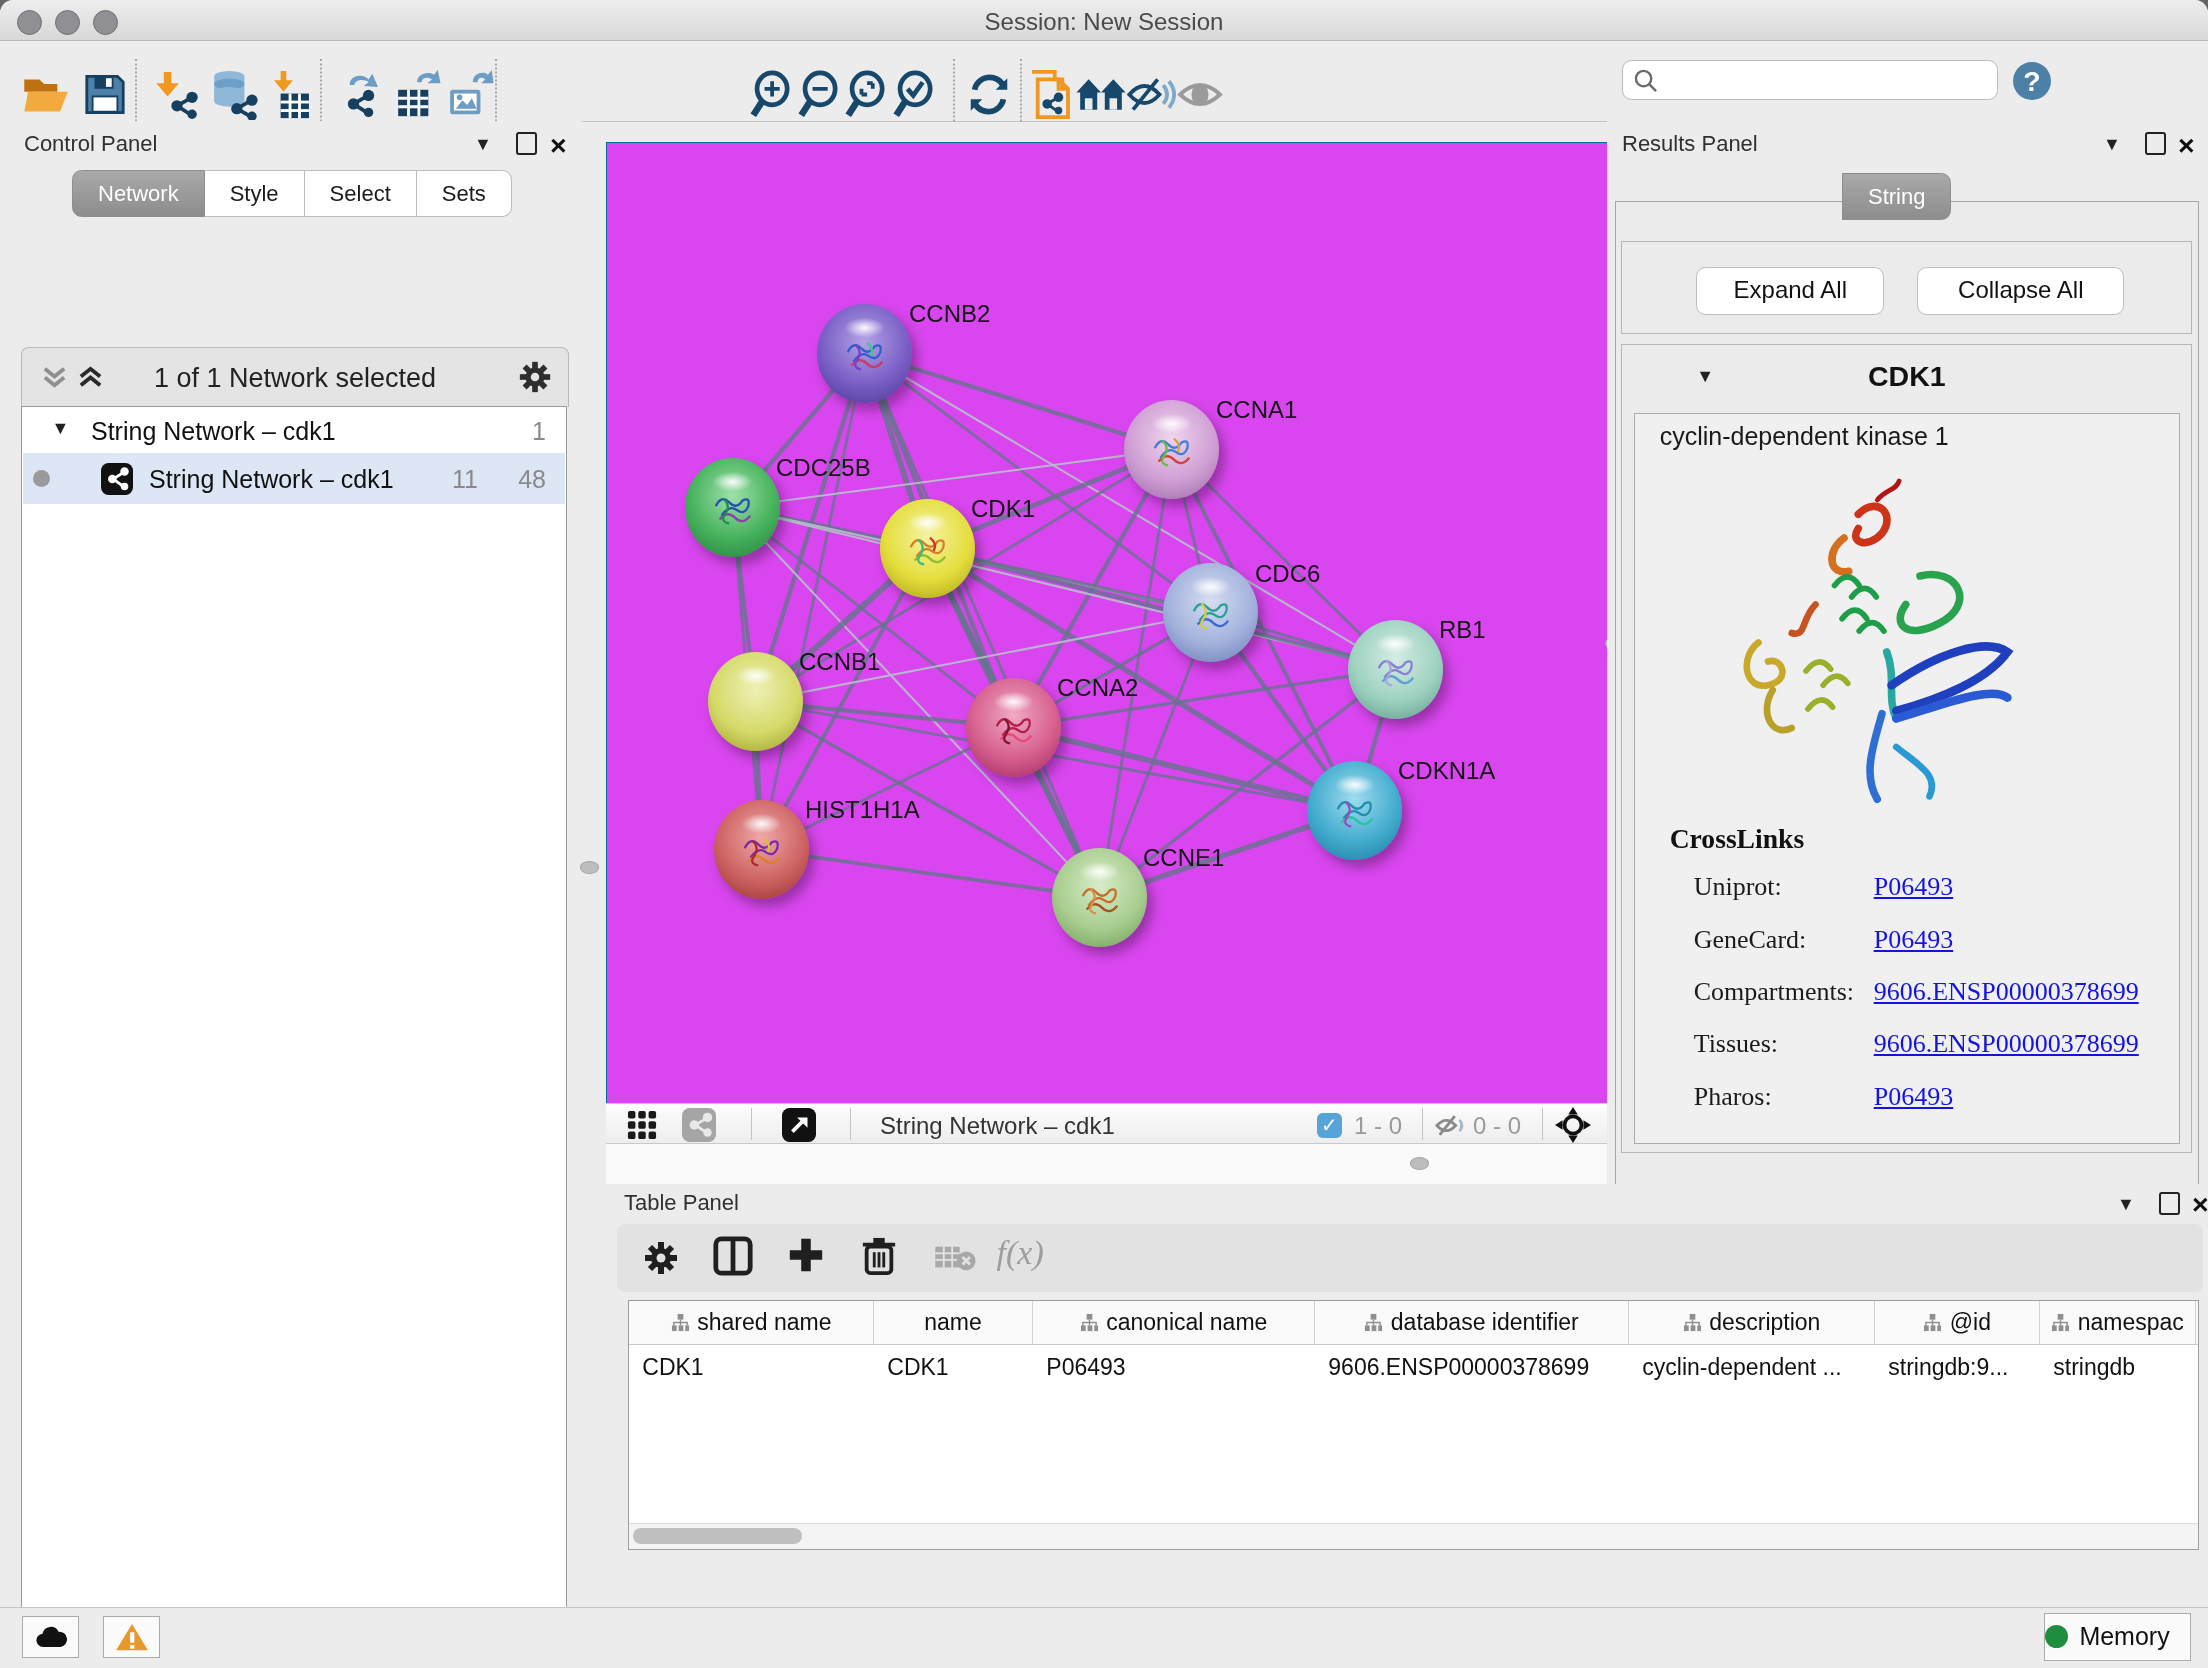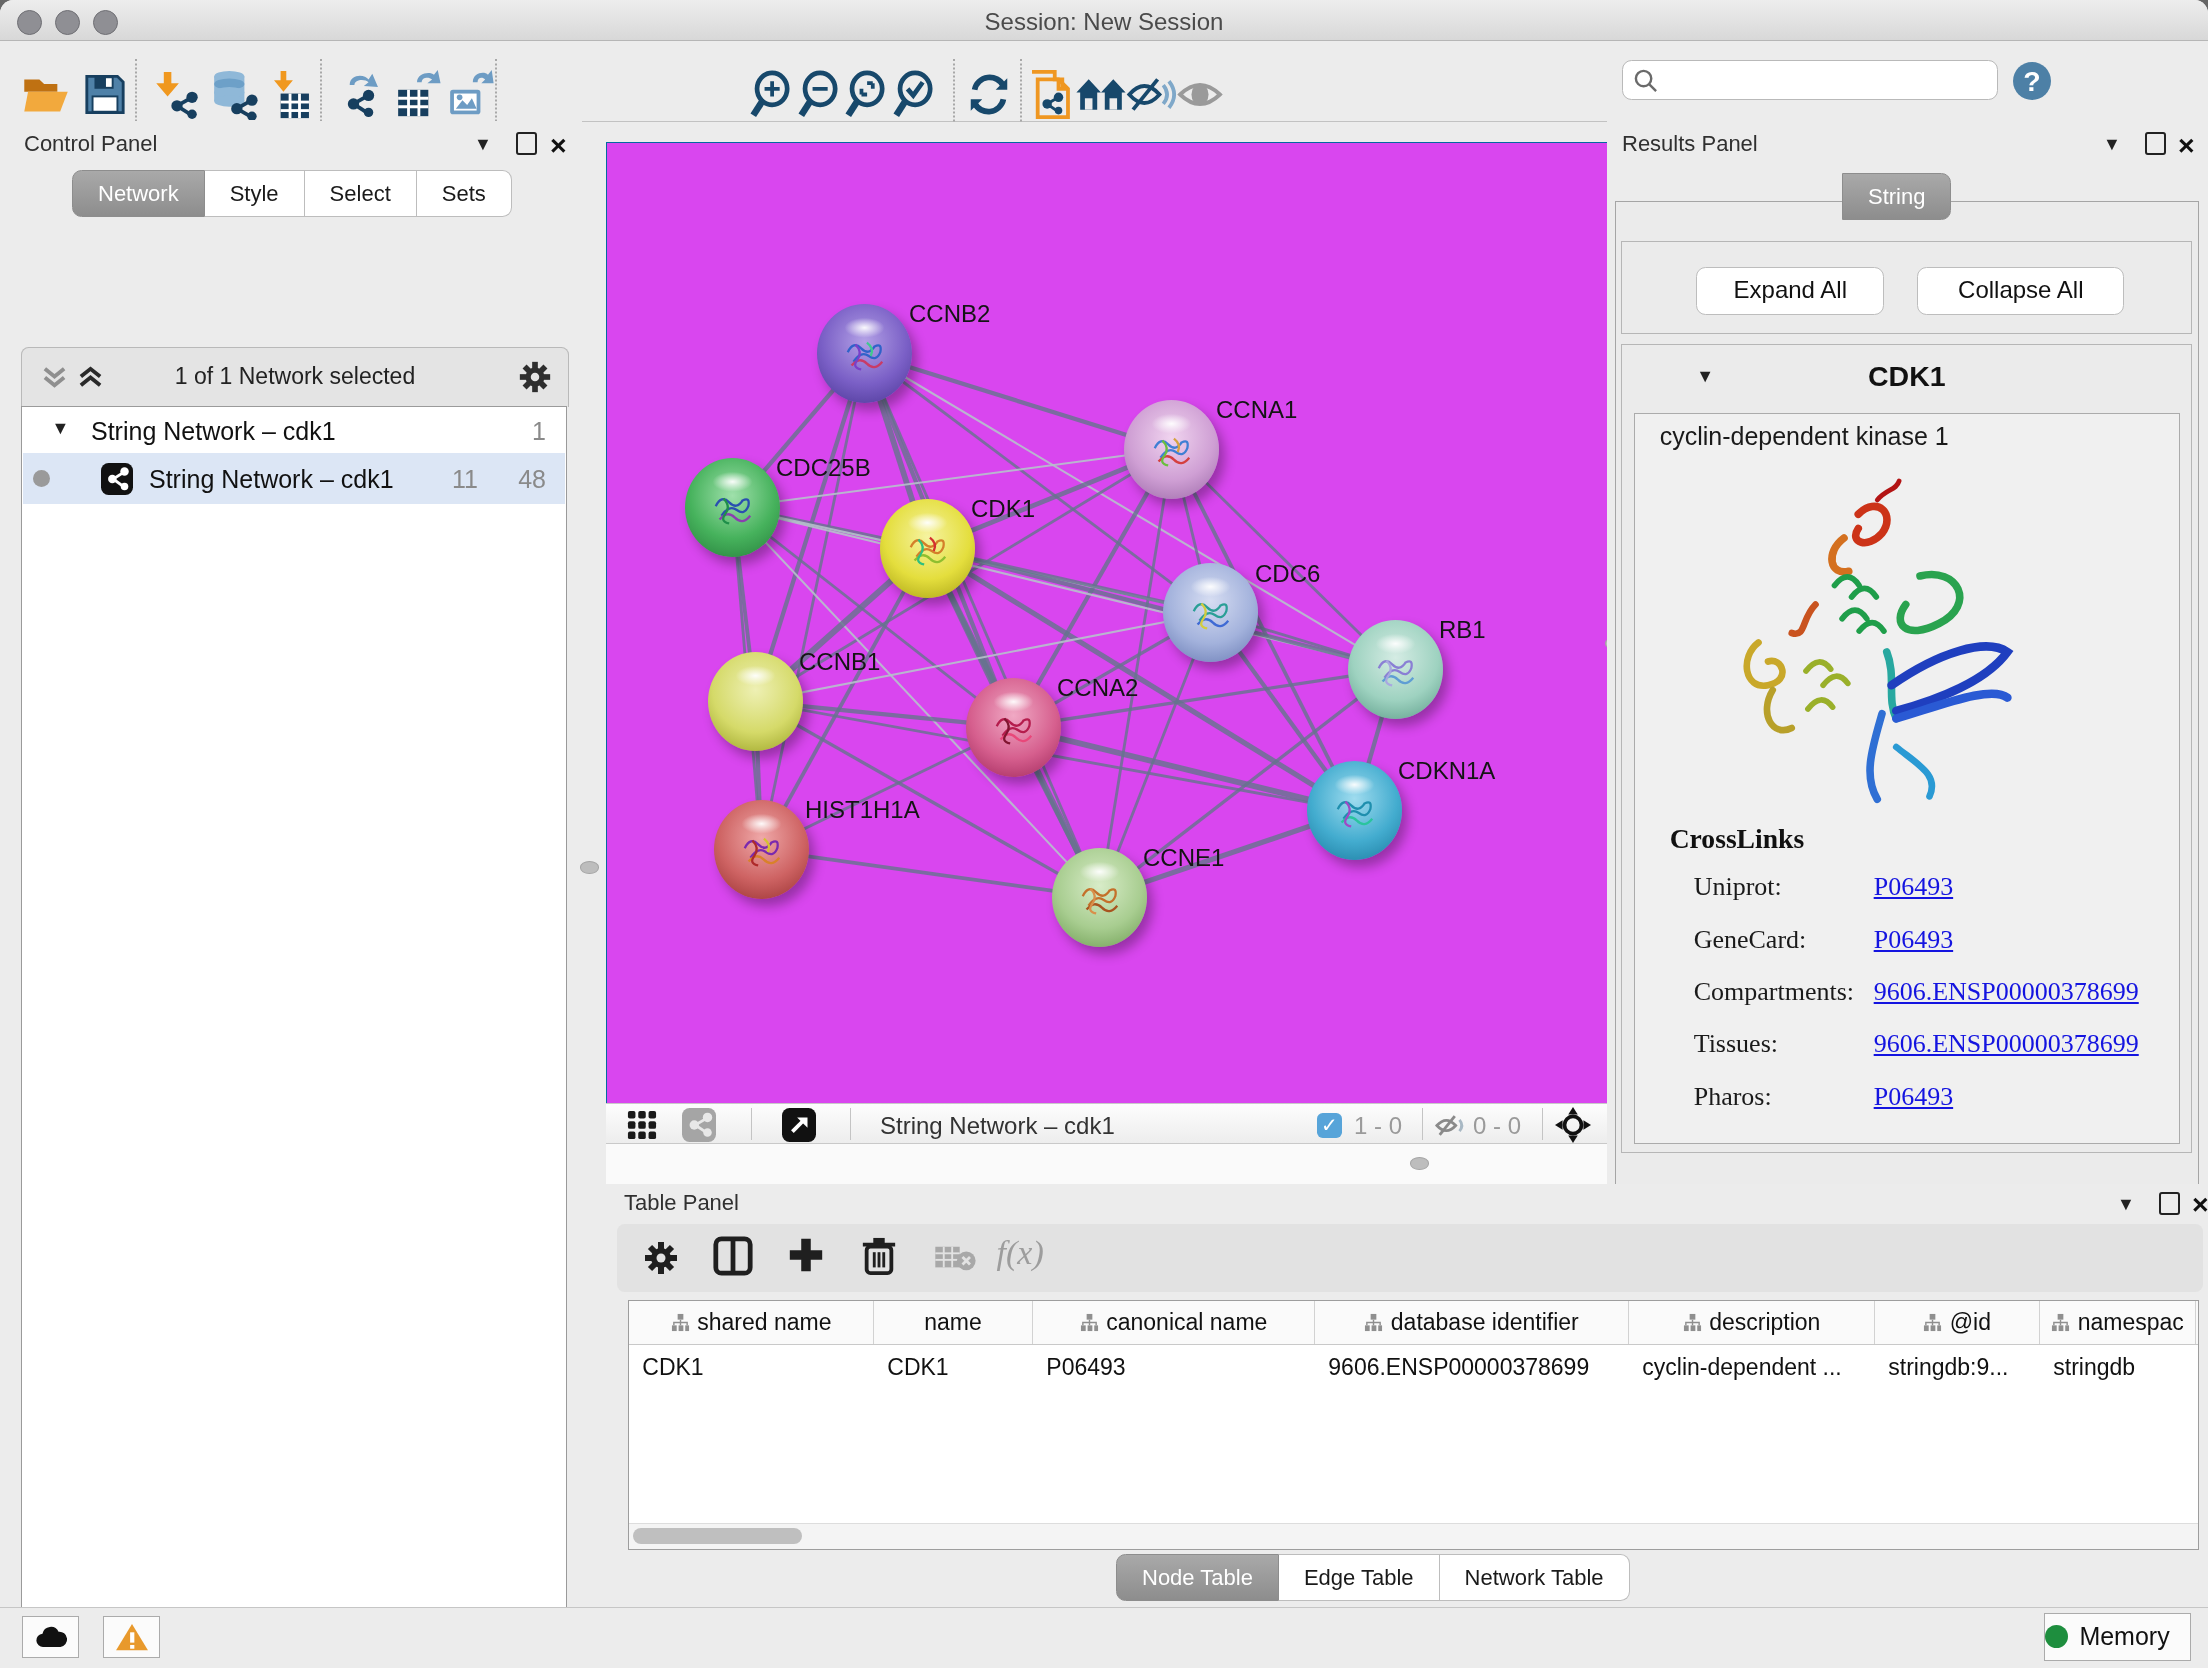--- a/index.html
+++ b/index.html
@@ -20,21 +20,21 @@
   .float-sq{position:absolute;width:17px;height:19px;border:2.9px solid #222;border-radius:2.9px;}
   .tri{font-size:18px;color:#222;}
   .seg-tabs{position:absolute;display:flex;}
   .seg-tab{height:45px;line-height:45px;padding:0 25px;background:#fff;border:1px solid #bdbdbd;border-left:none;font-size:22px;color:#1a1a1a;}
   .seg-tab:first-child{border-left:1px solid #bdbdbd;border-radius:9.5px 0 0 9.5px;}
   .seg-tab:last-child{border-radius:0 9.5px 9.5px 0;}
   .seg-tab.active{background:linear-gradient(#a9a9a9,#8d8d8d);color:#fff;border-color:#8d8d8d;}
   
   .control-panel{position:absolute;left:0;top:121px;width:582px;height:1487px;background:#ececec;}
   .cp-subhead{position:absolute;left:21px;top:226px;width:546px;height:59px;background:#e4e4e4;border:1px solid #b9b9b9;border-bottom:none;border-radius:7.6px 7.6px 0 0;}
-  .cp-status{position:absolute;left:0;top:15px;width:100%;text-align:center;font-size:23px;color:#222;}
+  .cp-status{position:absolute;left:0;top:15px;width:100%;text-align:center;font-size:27px;color:#222;}
   .tree-box{position:absolute;left:21px;top:285px;width:546px;height:1301px;background:#fff;border:1px solid #9a9a9a;box-sizing:border-box;}
   .tree-row{position:absolute;left:1px;width:542px;height:46px;font-size:25px;color:#111;}
   .tree-row .cnt{position:absolute;color:#8a8a8a;}
   .net-ico{position:absolute;width:32px;height:32px;background:#111;border-radius:7.6px;}
   
   .canvas{position:absolute;left:606px;top:142px;width:1002px;height:977px;background:#d946ef;border:1px solid #0369a1;box-sizing:border-box;}
   .node{position:absolute;width:95px;height:99px;border-radius:50%;box-shadow:5.7px 7.6px 11.4px rgba(0,0,0,0.30);}
   .node svg{position:absolute;left:25px;top:28.5px;}
   .node-label{position:absolute;font-size:24px;color:#141414;white-space:nowrap;}
   .netbar{position:absolute;left:606px;top:1103px;width:1002px;height:41px;background:linear-gradient(#fdfdfd,#ededed);border:1px solid #c9c9c9;border-left:none;border-right:none;box-sizing:border-box;}
@@ -712,25 +712,20 @@
           <div class="tp-cell" style="width: 282px;">P06493</div>
           <div class="tp-cell" style="width: 314px;">9606.ENSP00000378699</div>
           <div class="tp-cell" style="width: 246px;">cyclin-dependent ...</div>
           <div class="tp-cell" style="width: 165px;">stringdb:9...</div>
           <div class="tp-cell" style="width: 156px;">stringdb</div>
         </div>
       <div class="hscroll">
           <span class="hthumb"></span>
         </div>
     </div>
-    <div class="seg-tabs" style="left:507px;top:370px" id="tp-tabs">
-        <span class="seg-tab active">Node Table</span>
-        <span class="seg-tab">Edge Table</span>
-        <span class="seg-tab">Network Table</span>
-      </div>
   </div>
 
   <div class="statusbar">
     <span class="sb-btn" style="left:22px">
       <svg width="34" height="25" viewBox="0 0 36 26">
           <path d="M10 24 a7 7 0 0 1 -1 -14 a9 9 0 0 1 17 -2 a6.5 6.5 0 0 1 2 16 Z" fill="#111"></path>
         </svg>
     </span>
     <span class="sb-btn" style="left:103px">
       <svg width="34" height="30" viewBox="0 0 36 32">

